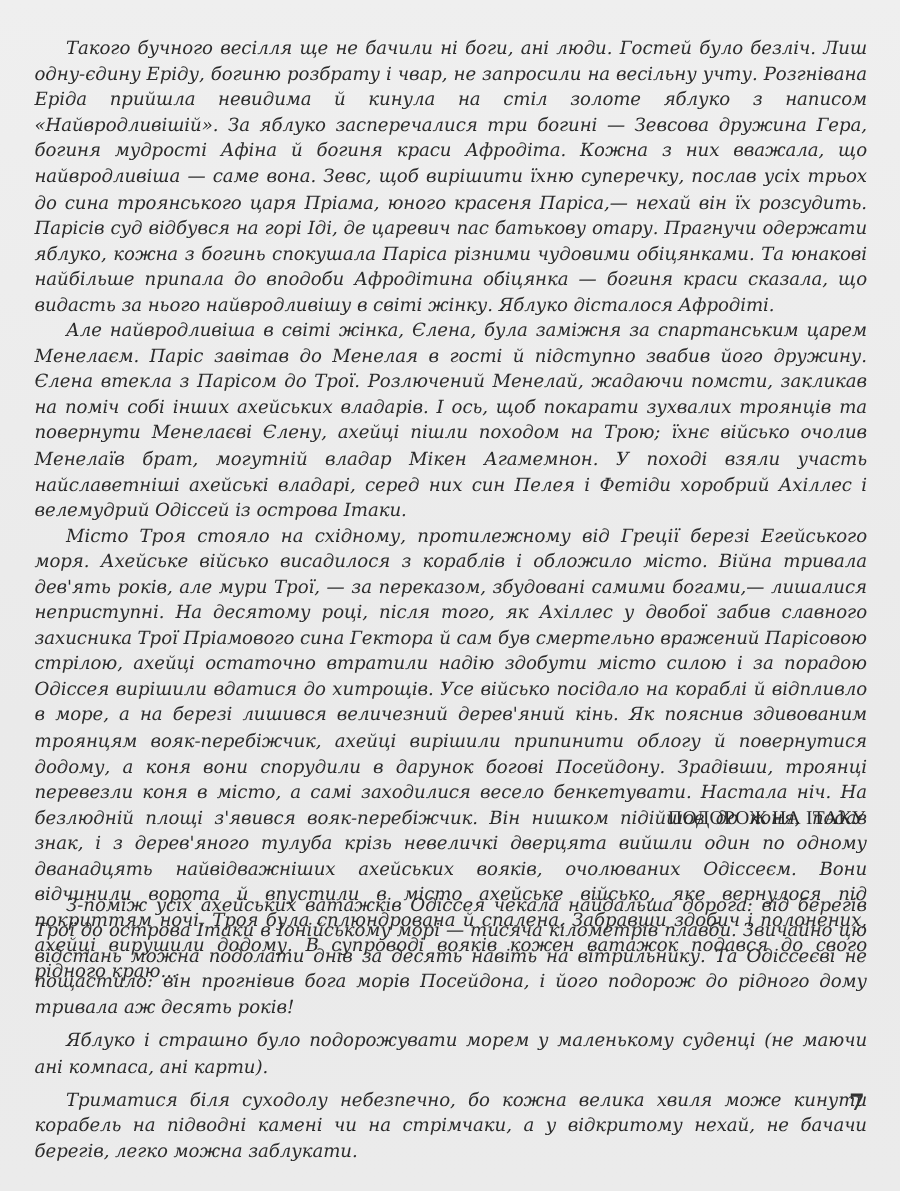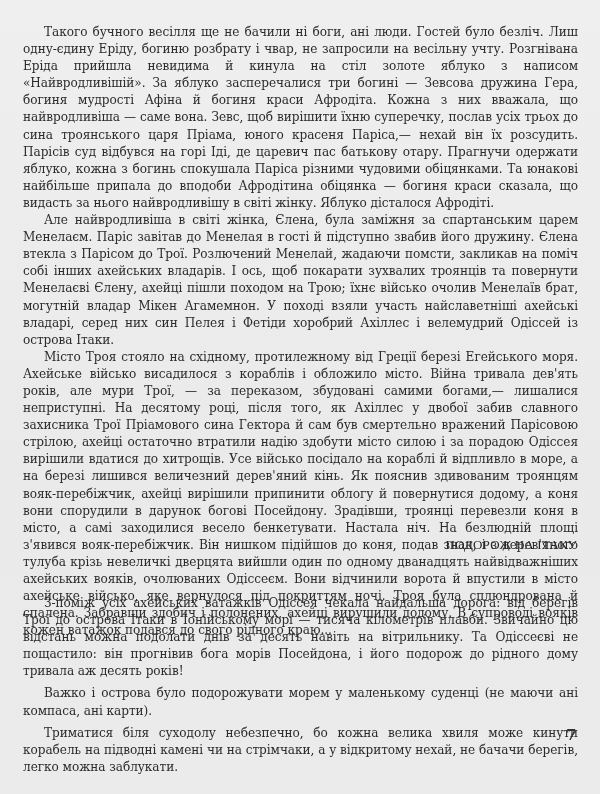--- a/index.html
+++ b/index.html
@@ -26,20 +26,21 @@
     left: 23px;
     width: 555px;
     font-size: 12.1px;
     line-height: 17.1px;
     text-align: justify;
     letter-spacing: -0.05px;
   }
   .text-block p {
     margin: 0;
     text-indent: 21px;
+    font-style: italic;
   }
   #block-1 { top: 24px; }
   #block-2 { top: 595px; }
   #block-2 p { margin-bottom: 5px; }
   .section-heading {
     position: absolute;
     top: 537px;
     right: 23px;
     font-size: 13px;
     letter-spacing: 0.2px;
@@ -63,19 +64,19 @@
   <div class="text-block" id="block-1">
     <p>Такого бучного весілля ще не бачили ні боги, ані люди. Гостей було безліч. Лиш одну-єдину Еріду, богиню розбрату і чвар, не запросили на весільну учту. Розгнівана Еріда прийшла невидима й кинула на стіл золоте яблуко з написом «Найвродливішій». За яблуко засперечалися три богині — Зевсова дружина Гера, богиня мудрості Афіна й богиня краси Афродіта. Кожна з них вважала, що найвродливіша — саме вона. Зевс, щоб вирішити їхню суперечку, послав усіх трьох до сина троянського царя Пріама, юного красеня Паріса,— нехай він їх розсудить. Парісів суд відбувся на горі Іді, де царевич пас батькову отару. Прагнучи одержати яблуко, кожна з богинь спокушала Паріса різними чудовими обіцянками. Та юнакові найбільше припала до вподоби Афродітина обіцянка — богиня краси сказала, що видасть за нього найвродливішу в світі жінку. Яблуко дісталося Афродіті.</p>
     <p>Але найвродливіша в світі жінка, Єлена, була заміжня за спартанським царем Менелаєм. Паріс завітав до Менелая в гості й підступно звабив його дружину. Єлена втекла з Парісом до Трої. Розлючений Менелай, жадаючи помсти, закликав на поміч собі інших ахейських владарів. І ось, щоб покарати зухвалих троянців та повернути Менелаєві Єлену, ахейці пішли походом на Трою; їхнє військо очолив Менелаїв брат, могутній владар Мікен Агамемнон. У поході взяли участь найславетніші ахейські владарі, серед них син Пелея і Фетіди хоробрий Ахіллес і велемудрий Одіссей із острова Ітаки.</p>
     <p>Місто Троя стояло на східному, протилежному від Греції березі Егейського моря. Ахейське військо висадилося з кораблів і обложило місто. Війна тривала дев'ять років, але мури Трої, — за переказом, збудовані самими богами,— лишалися неприступні. На десятому році, після того, як Ахіллес у двобої забив славного захисника Трої Пріамового сина Гектора й сам був смертельно вражений Парісовою стрілою, ахейці остаточно втратили надію здобути місто силою і за порадою Одіссея вирішили вдатися до хитрощів. Усе військо посідало на кораблі й відпливло в море, а на березі лишився величезний дерев'яний кінь. Як пояснив здивованим троянцям вояк-перебіжчик, ахейці вирішили припинити облогу й повернутися додому, а коня вони спорудили в дарунок богові Посейдону. Зрадівши, троянці перевезли коня в місто, а самі заходилися весело бенкетувати. Настала ніч. На безлюдній площі з'явився вояк-перебіжчик. Він нишком підійшов до коня, подав знак, і з дерев'яного тулуба крізь невеличкі дверцята вийшли один по одному дванадцять найвідважніших ахейських вояків, очолюваних Одіссеєм. Вони відчинили ворота й впустили в місто ахейське військо, яке вернулося під покриттям ночі. Троя була сплюндрована й спалена. Забравши здобич і полонених, ахейці вирушили додому. В супроводі вояків кожен ватажок подався до свого рідного краю...</p>
   </div>
 
   <div class="section-heading">ПОДОРОЖ НА ІТАКУ</div>
 
   <div class="text-block" id="block-2">
     <p>З-поміж усіх ахейських ватажків Одіссея чекала найдальша дорога: від берегів Трої до острова Ітаки в Іонійському морі — тисяча кілометрів плавби. Звичайно цю відстань можна подолати днів за десять навіть на вітрильнику. Та Одіссеєві не пощастило: він прогнівив бога морів Посейдона, і його подорож до рідного дому тривала аж десять років!</p>
-    <p>Важко і острова було подорожувати морем у маленькому суденці (не маючи ані компаса, ані карти).</p>
+    <p>Яблуко і страшно було подорожувати морем у маленькому суденці (не маючи ані компаса, ані карти).</p>
     <p>Триматися біля суходолу небезпечно, бо кожна велика хвиля може кинути корабель на підводні камені чи на стрімчаки, а у відкритому нехай, не бачачи берегів, легко можна заблукати.</p>
   </div>
 
   <div class="page-number">7</div>
 
 </div>
 
 </body></html>

